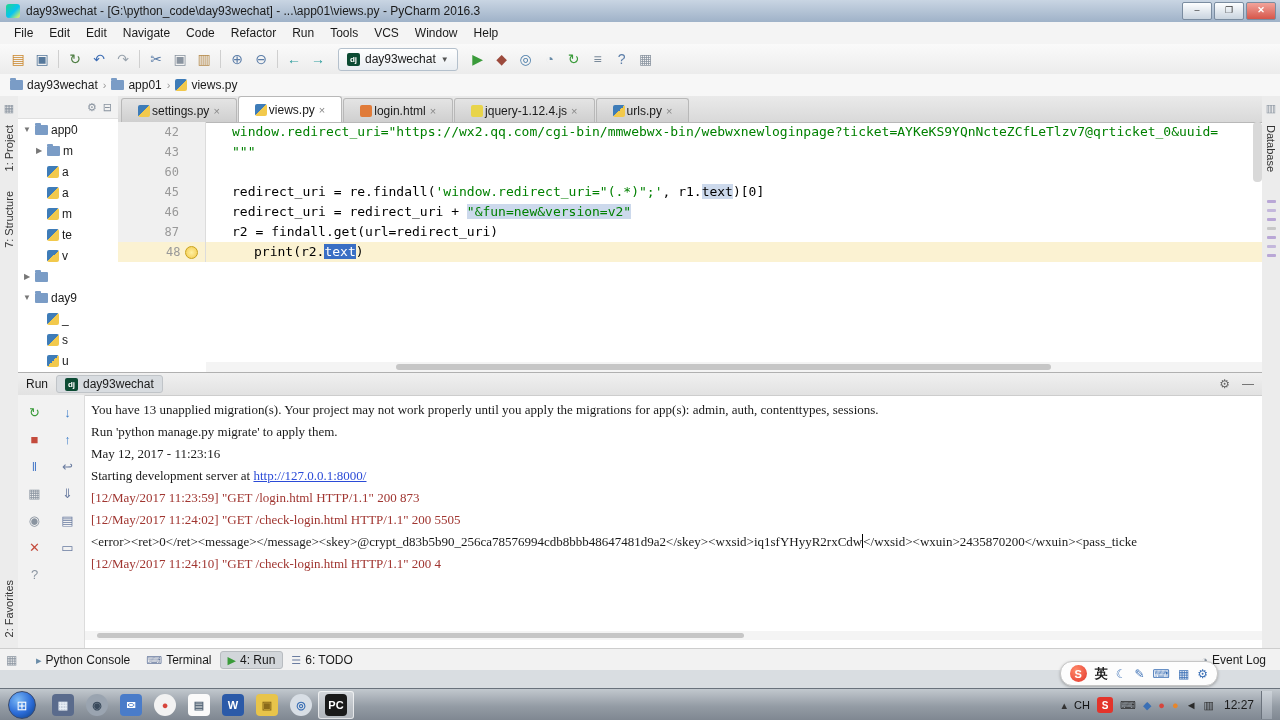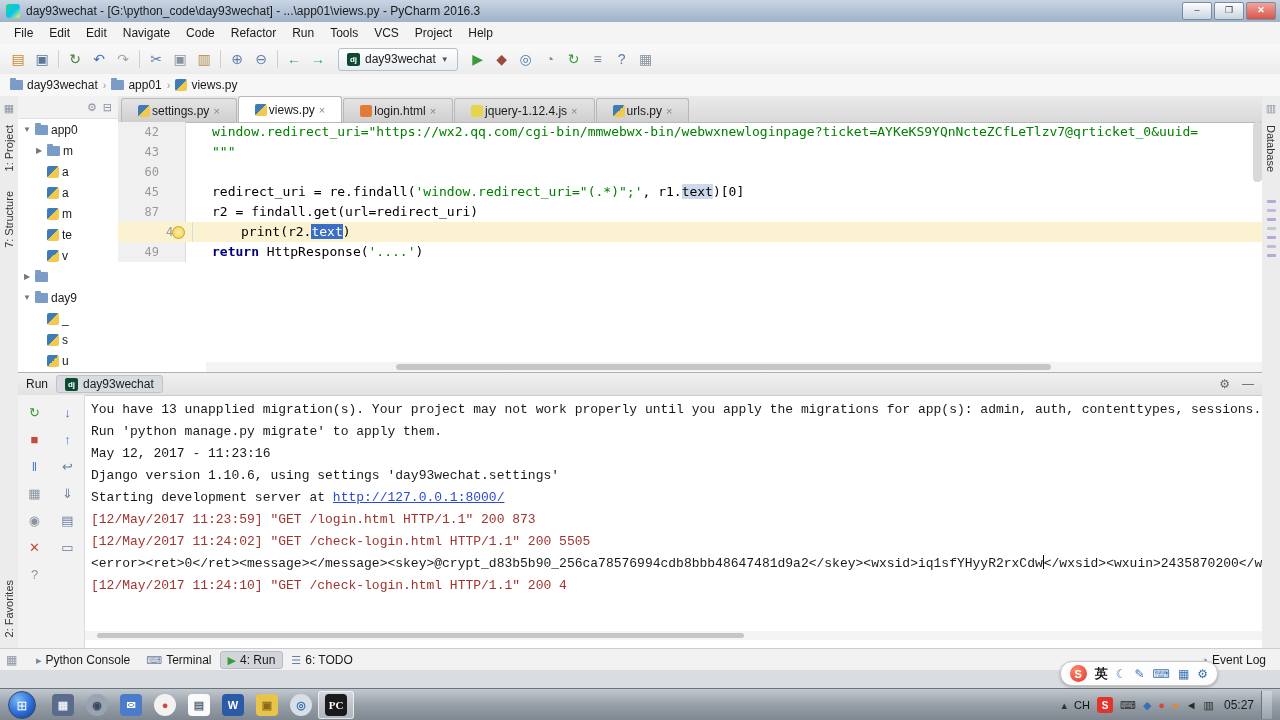--- a/index.html
+++ b/index.html
@@ -64,21 +64,21 @@
     border-bottom:none;border-radius:3px 3px 0 0;background:linear-gradient(#E4E4E4,#CFCFCF);font-size:12px;}
   .tab.active{background:#FFFFFF;height:25px;}
   .tab-close{color:#888;font-size:11px;margin-left:2px;}
   .ficon{width:12px;height:12px;border-radius:2px;flex:none;}
   .ficon-py{background:linear-gradient(135deg,#3E7CB8 50%,#F2C94C 50%);}
   .ficon-html{background:#E07B39;}
   .ficon-js{background:#E8D44A;}
   .code-area{position:absolute;top:26px;left:0;right:0;bottom:10px;overflow:hidden;
     font-family:"DejaVu Sans Mono",monospace;font-size:13px;}
   .line{display:flex;height:20px;line-height:20px;white-space:pre;}
-  .gutter{width:68px;flex:none;background:#F0F0F0;border-right:1px solid #DCDCDC;color:#999;font-size:12px;
+  .gutter{width:88px;flex:none;background:#F0F0F0;border-right:1px solid #DCDCDC;color:#999;font-size:12px;
     text-align:right;padding-right:26px;box-sizing:border-box;position:relative;}
   .line.current .gutter,.line.current .codetext{background:#FBF2D2;padding-left:48px;}
   .bulb{position:absolute;right:7px;top:4px;width:11px;height:11px;border-radius:50%;
     background:radial-gradient(#FFF0A0,#F2C94C);border:1px solid #C9A21B;}
   .codetext{flex:1;padding-left:26px;}
   .seg-code{color:#000;}
   .seg-str{color:#008000;}
   .seg-kw{color:#000080;font-weight:bold;}
   .seg-hl{color:#000;background:#CCD9EC;}
   .seg-strhl{color:#008000;background:#CCD9EC;}
@@ -90,21 +90,21 @@
   .run-panel{position:absolute;left:18px;right:18px;top:372px;height:276px;background:#fff;border-top:1px solid #B0B0B0;}
   .run-header{height:22px;background:linear-gradient(#F0F0F0,#E2E2E2);border-bottom:1px solid #CDCDCD;
     display:flex;align-items:center;gap:8px;padding:0 8px;}
   .run-tab{display:flex;align-items:center;gap:5px;background:#D8DCE0;border:1px solid #C0C4C8;border-radius:3px;
     padding:1px 8px;}
   .run-header-right{margin-left:auto;display:flex;gap:12px;color:#666;font-size:12px;}
   .run-body{position:absolute;top:22px;left:0;right:0;bottom:0;display:flex;}
   .run-tools{width:66px;flex:none;background:#F2F2F2;border-right:1px solid #DCDCDC;display:flex;}
   .rt-col{width:33px;display:flex;flex-direction:column;align-items:center;padding-top:8px;gap:9px;}
   .rbtn{width:20px;height:18px;display:flex;align-items:center;justify-content:center;font-size:13px;}
-  .console{flex:1;position:relative;overflow:hidden;font-family:Liberation Mono, monospace;font-size:13px;
+  .console{flex:1;position:relative;overflow:hidden;font-family:Liberation Serif, serif;font-size:13px;
     padding:4px 0 0 6px;}
   .cline{height:22px;line-height:22px;white-space:pre;}
   .cl-def{color:#1A1A1A;}
   .cl-err{color:#A03530;}
   .cl-link{color:#2B4BD7;text-decoration:underline;}
   .caret{display:inline-block;width:1px;height:14px;background:#000;vertical-align:-2px;}
   .con-hscroll{position:absolute;left:0;right:0;bottom:9px;height:9px;background:#F4F4F4;}
   .con-hthumb{position:absolute;left:1%;width:55%;top:2px;height:5px;border-radius:3px;background:#C6C6C6;}
   
   .bottom-bar{position:absolute;left:0;right:0;top:648px;height:22px;background:#F2F2F2;border-top:1px solid #CDCDCD;
@@ -122,21 +122,21 @@
     color:#fff;font-size:11px;font-weight:bold;display:flex;align-items:center;justify-content:center;}
   .sg-lang{font-size:13px;font-weight:bold;}
   .sg-icon{font-size:12px;}
   
   .taskbar{position:absolute;left:0;right:0;top:688px;height:32px;display:flex;align-items:center;gap:4px;
     background:linear-gradient(#C2C8CE,#939BA4 55%,#7E8690);border-top:1px solid #6A727C;padding:0 2px;}
   .start-orb{width:26px;height:26px;border-radius:50%;margin:0 6px;flex:none;color:#fff;font-size:13px;
     display:flex;align-items:center;justify-content:center;border:1px solid #3A4A6C;
     background:radial-gradient(circle at 35% 30%,#7AB8F5,#2B6BD7 55%,#0A3C7C);}
   .task-icon{width:34px;height:26px;border-radius:3px;display:flex;align-items:center;justify-content:center;flex:none;}
-  .task-icon.active{background:rgba(255,255,255,.38);border:1px solid rgba(255,255,255,.65);font-family:Liberation Serif, serif;}
+  .task-icon.active{background:rgba(255,255,255,.38);border:1px solid rgba(255,255,255,.65);}
   .ti-glyph{width:22px;height:22px;border-radius:4px;display:flex;align-items:center;justify-content:center;
     font-size:11px;font-weight:bold;}
   .tray{margin-left:auto;display:flex;align-items:center;gap:7px;padding-right:6px;}
   .tray-item{font-size:11px;display:flex;align-items:center;justify-content:center;}
   .tray-badge{width:16px;height:16px;border-radius:3px;font-size:10px;font-weight:bold;color:#fff;
     display:flex;align-items:center;justify-content:center;}
   .clock{font-size:12px;margin-left:3px;}
   .show-desktop{width:10px;height:28px;flex:none;border-left:1px solid #6A727C;
     background:linear-gradient(#CDD3D9,#9AA2AC);}
 </style>
@@ -158,21 +158,21 @@
   <div class="menubar">
       <div class="menu-item">File</div>
       <div class="menu-item">Edit</div>
       <div class="menu-item">Edit</div>
       <div class="menu-item">Navigate</div>
       <div class="menu-item">Code</div>
       <div class="menu-item">Refactor</div>
       <div class="menu-item">Run</div>
       <div class="menu-item">Tools</div>
       <div class="menu-item">VCS</div>
-      <div class="menu-item">Project</div>
+      <div class="menu-item">Window</div>
       <div class="menu-item">Help</div>
     </div>
 
   <div class="toolbar">
     <div class="tb-group">
         <div class="tbtn" style="color: rgb(201, 134, 43);">▤</div>
         <div class="tbtn" style="color: rgb(86, 120, 155);">▣</div>
         <div class="tsep"></div>
         <div class="tbtn" style="color: rgb(78, 126, 67);">↻</div>
         <div class="tbtn" style="color: rgb(63, 111, 181);">↶</div>
@@ -339,23 +339,23 @@
           <span class="tab-label">urls.py</span>
           <span class="tab-close">×</span>
         </div>
       </div>
     <div class="code-area">
       <div>
           <div class="line"><span class="gutter">42</span><span class="codetext"><span class="seg-str">window.redirect_uri="https://wx2.qq.com/cgi-bin/mmwebwx-bin/webwxnewloginpage?ticket=AYKeKS9YQnNcteZCfLeTlzv7@qrticket_0&amp;uuid=</span></span></div>
           <div class="line"><span class="gutter">43</span><span class="codetext"><span class="seg-str">"""</span></span></div>
           <div class="line"><span class="gutter">60</span><span class="codetext"></span></div>
           <div class="line"><span class="gutter">45</span><span class="codetext"><span class="seg-code">redirect_uri = re.findall(</span><span class="seg-str">'window.redirect_uri="(.*)";'</span><span class="seg-code">, r1.</span><span class="seg-hl">text</span><span class="seg-code">)[0]</span></span></div>
+          <div class="line"><span class="gutter">46</span><span class="codetext"><span class="seg-code">redirect_uri = redirect_uri + </span><span class="seg-strhl">"&amp;fun=new&amp;version=v2"</span></span></div>
           <div class="line"><span class="gutter">87</span><span class="codetext"><span class="seg-code">r2 = findall.get(url=redirect_uri)</span></span></div>
           <div class="line current"><span class="gutter">48<span class="bulb"></span></span><span class="codetext"><span class="seg-code">print(r2.</span><span class="seg-sel">text</span><span class="seg-code">)</span></span></div>
-          <div class="line"><span class="gutter">49</span><span class="codetext"><span class="seg-kw">return</span><span class="seg-code"> HttpResponse(</span><span class="seg-str">'....'</span><span class="seg-code">)</span></span></div>
         </div>
     </div>
     <div class="ed-vscroll"></div>
     <div class="ed-hscroll">
       <div class="ed-hthumb"></div>
     </div>
   </div>
 
   <div class="run-panel">
     <div class="run-header">
@@ -387,21 +387,20 @@
             <div class="rbtn" style="color: rgb(106, 124, 160);">⇓</div>
             <div class="rbtn" style="color: rgb(106, 124, 160);">▤</div>
             <div class="rbtn" style="color: rgb(106, 124, 160);">▭</div>
           </div>
       </div>
       <div class="console">
         <div>
             <div class="cline"><span class="cl-def">You have 13 unapplied migration(s). Your project may not work properly until you apply the migrations for app(s): admin, auth, contenttypes, sessions.</span></div>
             <div class="cline"><span class="cl-def">Run 'python manage.py migrate' to apply them.</span></div>
             <div class="cline"><span class="cl-def">May 12, 2017 - 11:23:16</span></div>
-            <div class="cline"><span class="cl-def">Django version 1.10.6, using settings 'day93wechat.settings'</span></div>
             <div class="cline"><span class="cl-def">Starting development server at </span><span class="cl-link">http://127.0.0.1:8000/</span></div>
             <div class="cline"><span class="cl-err">[12/May/2017 11:23:59] "GET /login.html HTTP/1.1" 200 873</span></div>
             <div class="cline"><span class="cl-err">[12/May/2017 11:24:02] "GET /check-login.html HTTP/1.1" 200 5505</span></div>
             <div class="cline"><span class="cl-def">&lt;error&gt;&lt;ret&gt;0&lt;/ret&gt;&lt;message&gt;&lt;/message&gt;&lt;skey&gt;@crypt_d83b5b90_256ca78576994cdb8bbb48647481d9a2&lt;/skey&gt;&lt;wxsid&gt;iq1sfYHyyR2rxCdw</span><span class="caret"></span><span class="cl-def">&lt;/wxsid&gt;&lt;wxuin&gt;2435870200&lt;/wxuin&gt;&lt;pass_ticke</span></div>
             <div class="cline"><span class="cl-err">[12/May/2017 11:24:10] "GET /check-login.html HTTP/1.1" 200 4</span></div>
           </div>
         <div class="con-hscroll">
           <div class="con-hthumb"></div>
         </div>
       </div>
@@ -485,18 +484,18 @@
           <span class="tray-item" style="color: rgb(51, 51, 51);">▴</span>
           <span class="tray-item" style="color: rgb(17, 17, 17);">CH</span>
           <span class="tray-badge" style="background: rgb(227, 52, 43); color: rgb(255, 255, 255);">S</span>
           <span class="tray-item" style="color: rgb(42, 42, 42);">⌨</span>
           <span class="tray-item" style="color: rgb(58, 111, 181);">◆</span>
           <span class="tray-item" style="color: rgb(215, 69, 60);">●</span>
           <span class="tray-item" style="color: rgb(232, 134, 43);">●</span>
           <span class="tray-item" style="color: rgb(42, 42, 42);">◄</span>
           <span class="tray-item" style="color: rgb(42, 42, 42);">▥</span>
         </span>
-      <span class="clock">05:27</span>
+      <span class="clock">12:27</span>
       <div class="show-desktop"></div>
     </div>
   </div>
 
 </div>
 
 </body></html>

